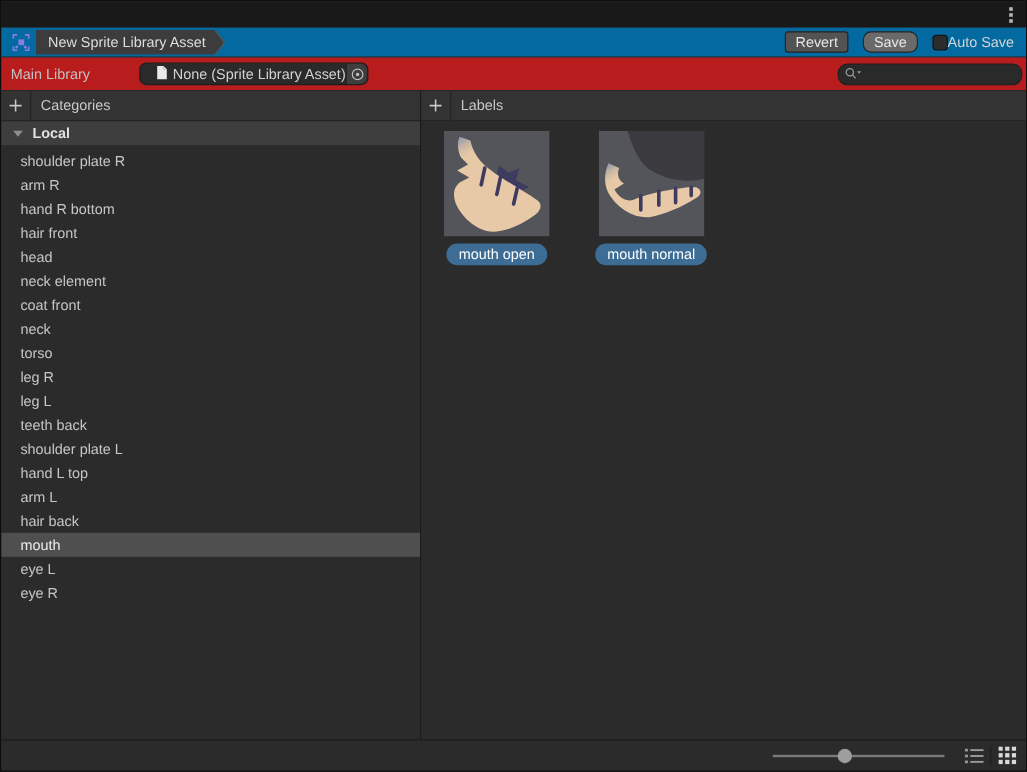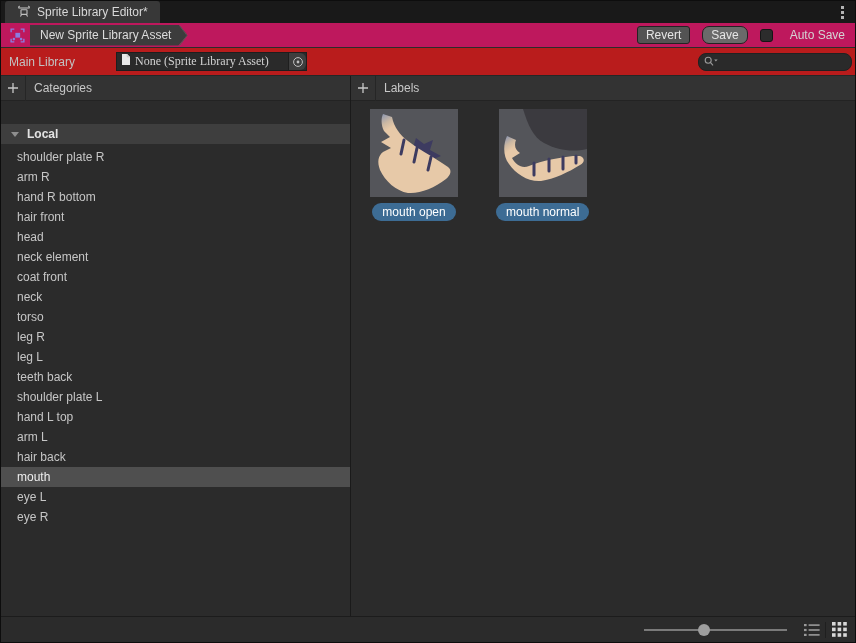--- a/index.html
+++ b/index.html
@@ -10,48 +10,48 @@
     font-family:"Liberation Sans",sans-serif;font-size:12px;color:#cccccc;
     overflow:hidden;
   }
   
   .tabbar{height:22px;background:#191919;display:flex;align-items:stretch;flex:0 0 auto;}
   .tab{margin-left:4px;padding:0 12px;background:#383838;display:flex;align-items:center;gap:6px;color:#d8d8d8;border-radius:3px 3px 0 0;}
   .tab svg{flex:0 0 auto;}
   .kebab{margin-left:auto;width:26px;display:flex;flex-direction:column;align-items:center;justify-content:center;gap:2px;cursor:pointer;}
   .kebab i{width:3px;height:3px;background:#b4b4b4;display:block;}
   
-  .toolbar{height:25px;background:#be185d;display:flex;align-items:center;flex:0 0 auto;border-bottom:1px solid #2c2c2c;}
+  .toolbar{height:25px;background:#0369a1;display:flex;align-items:center;flex:0 0 auto;border-bottom:1px solid #2c2c2c;}
   .bc-icon{margin-left:8px;display:flex;align-items:center;}
   .breadcrumb-wrap{position:relative;margin-left:4px;height:21px;display:flex;align-items:center;}
   .breadcrumb{height:21px;line-height:21px;background:#3c3c3c;padding:0 16px 0 10px;color:#dcdcdc;
     clip-path:polygon(0 0,calc(100% - 9px) 0,100% 50%,calc(100% - 9px) 100%,0 100%);}
   .bc-chev{position:absolute;right:-1px;top:0;}
   .tb-right{margin-left:auto;display:flex;align-items:center;margin-right:10px;}
   .btn{height:18px;padding:0 8px;border:1px solid #232323;border-radius:3px;color:#e6e6e6;
     font-family:"Liberation Sans",sans-serif;font-size:12px;line-height:16px;cursor:pointer;}
   .btn.revert{background:#535353;}
   .btn.save{background:#6a6a6a;margin-left:12px;border-radius:7px;}
   .checkbox{width:13px;height:13px;background:#2c2c2c;border:1px solid #151515;border-radius:3px;margin-left:12px;cursor:pointer;}
-  .cb-label{margin-left:17px;color:#d4d4d4;}
+  .cb-label{margin-left:0;color:#d4d4d4;}
   
   .libraryrow{height:28px;background:#b91c1c;display:flex;align-items:center;flex:0 0 auto;border-bottom:1px solid #272727;}
   .ml-label{margin-left:8px;width:107px;color:#c2c2c2;}
-  .objectfield{width:191px;height:19px;background:#2a2a2a;border:1px solid #1e1e1e;border-radius:0;
-    display:flex;align-items:center;padding-left:4px;cursor:pointer;overflow:hidden;font-family:Liberation Serif, serif;}
+  .objectfield{width:191px;height:19px;background:#2a2a2a;border:1px solid #1e1e1e;border-radius:6px;
+    display:flex;align-items:center;padding-left:13px;cursor:pointer;overflow:hidden;}
   .objectfield .of-text{flex:1;margin-left:4px;color:#d2d2d2;white-space:nowrap;}
   .of-picker{width:18px;height:17px;background:#3e3e3e;border-left:1px solid #1e1e1e;border-radius:0 6px 6px 0;
     display:flex;align-items:center;justify-content:center;cursor:pointer;}
   .searchwrap{margin-left:auto;margin-right:3px;position:relative;width:154px;height:18px;}
   .search-input{width:100%;height:100%;background:#2a2a2a;border:1px solid #212121;border-radius:8px;
     padding:0 6px 0 24px;color:#d2d2d2;font-family:"Liberation Sans",sans-serif;font-size:12px;outline:none;}
   .search-ico{position:absolute;left:6px;top:3px;pointer-events:none;}
   
   .panels{flex:1;display:flex;min-height:0;}
-  .left-panel{width:350px;flex:0 0 auto;border-right:1px solid #1a1a1a;display:flex;flex-direction:column;background:#2b2b2b;gap:23px;}
+  .left-panel{width:350px;flex:0 0 auto;border-right:1px solid #1a1a1a;display:flex;flex-direction:column;background:#2b2b2b;}
   .right-panel{flex:1;display:flex;flex-direction:column;background:#2b2b2b;}
   .panel-header{height:25px;background:#333333;border-bottom:1px solid #232323;display:flex;align-items:center;flex:0 0 auto;}
   .plus-cell{width:25px;height:25px;display:flex;align-items:center;justify-content:center;border-right:1px solid #262626;cursor:pointer;}
   .panel-title{margin-left:8px;color:#c8c8c8;}
   .cat-scroll{flex:1;overflow:hidden;}
   .group-row{height:20px;background:#3e3e3e;display:flex;align-items:center;cursor:pointer;margin-bottom:3px;}
   .tri{width:0;height:0;border-left:4px solid transparent;border-right:4px solid transparent;border-top:5px solid #8f8f8f;margin-left:10px;}
   .group-row b{margin-left:8px;color:#e2e2e2;font-weight:bold;}
   .cat-item{height:20px;line-height:20px;padding-left:16px;color:#c6c6c6;cursor:pointer;white-space:nowrap;}
   .cat-item.selected{background:#4f4f4f;color:#eeeeee;}
@@ -67,31 +67,20 @@
   .slider .sl-thumb{position:absolute;top:1px;left:42%;width:12px;height:12px;border-radius:50%;background:#9e9e9e;transform:translateX(-50%);}
   .viewbtn{display:flex;align-items:center;justify-content:center;width:22px;height:20px;cursor:pointer;}
   .vdiv{width:1px;height:16px;background:#1f1f1f;margin:0 2px;}
 </style>
 </head>
 <body>
 
 <div class="window">
 
   <div class="tabbar">
-    <div class="tab">
-      <span>
-        <svg width="14" height="14" viewBox="0 0 14 14" fill="none" stroke="#c0c0c0" stroke-width="1.1">
-          <path d="M1.5 4 L12.5 4"></path>
-          <path d="M2 4 C1.4 3.2 1.8 2.2 2.8 2.4 M12 4 C12.6 3.2 12.2 2.2 11.2 2.4"></path>
-          <rect x="4" y="5.8" width="6" height="4.6" rx="0.5"></rect>
-          <path d="M4.6 10.4 L3.4 12.5 M9.4 10.4 L10.6 12.5"></path>
-        </svg>
-      </span>
-      <span>Sprite Library Editor*</span>
-    </div>
     <div class="kebab">
         <i></i>
         <i></i>
         <i></i>
       </div>
   </div>
 
   <div class="toolbar">
     <span class="bc-icon">
       <svg width="17" height="17" viewBox="0 0 16 16" fill="none">

